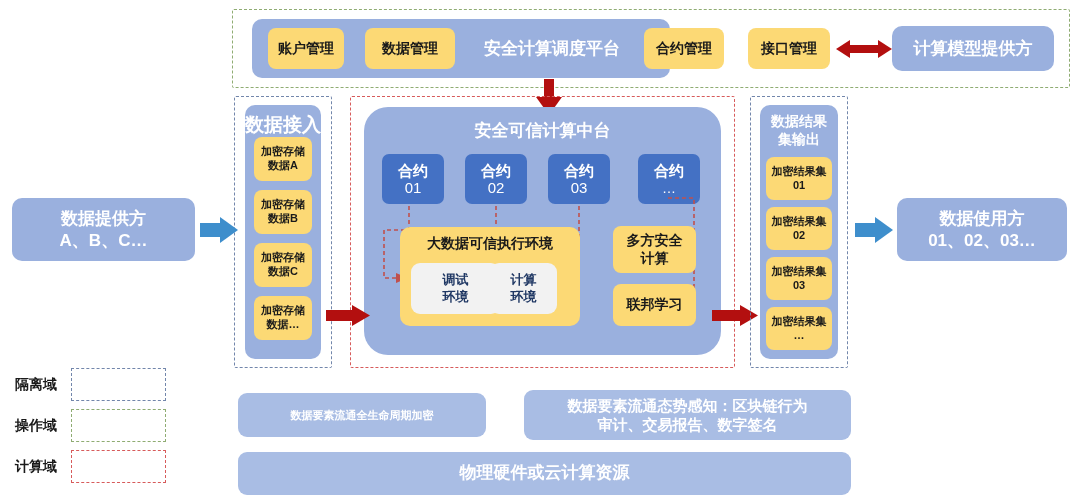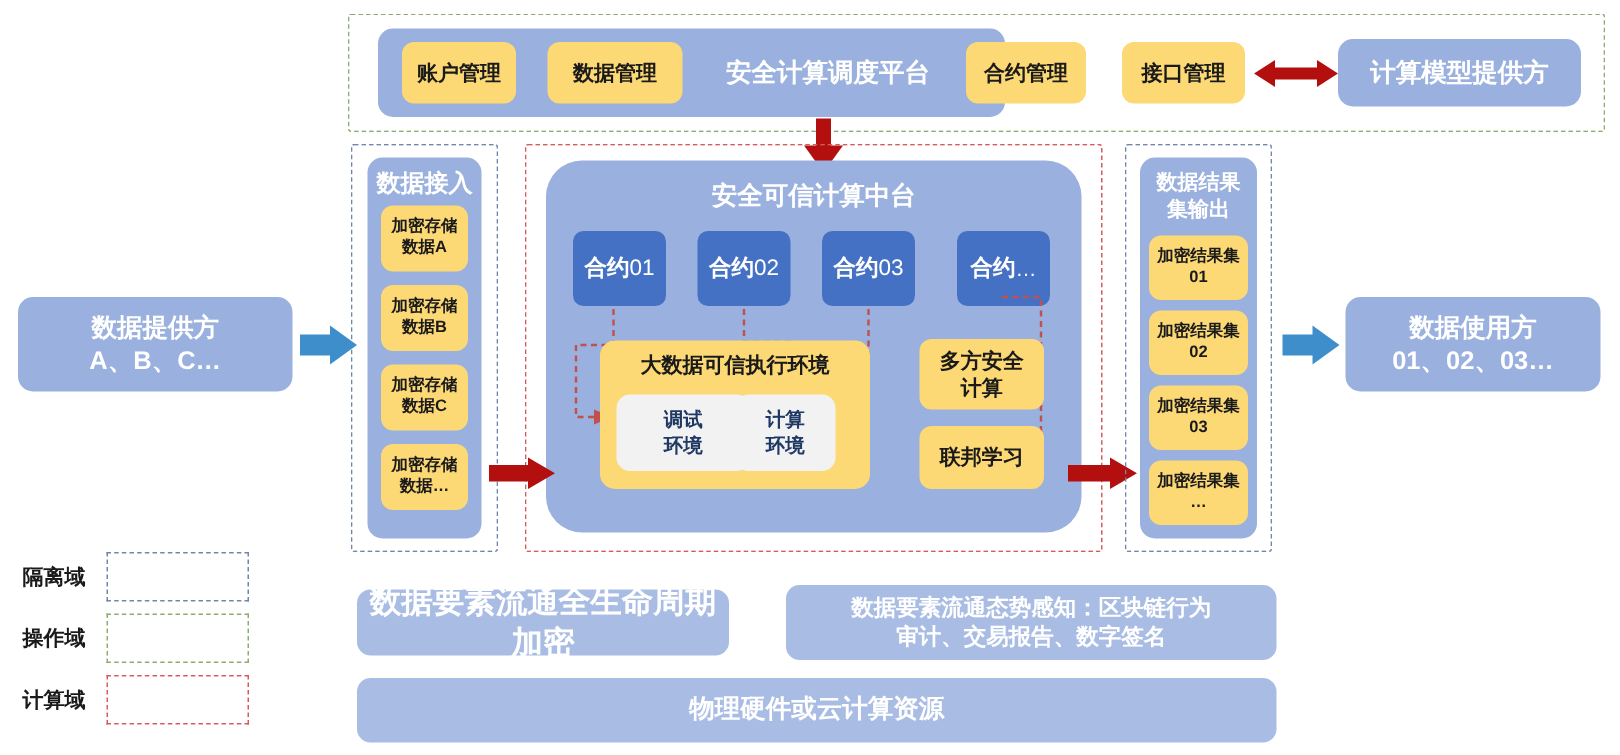--- a/index.html
+++ b/index.html
@@ -21,21 +21,21 @@
     display:flex;align-items:center;justify-content:center;text-align:center;
     font-weight:700;line-height:1.3;
   }
   .yellow-box{
     background:#fcd975;color:#1a1a1a;border-radius:8px;
     display:flex;align-items:center;justify-content:center;text-align:center;
     font-weight:700;line-height:1.25;
   }
   .contract-box{
     background:#4471c4;color:#ffffff;border-radius:7px;
-    display:flex;flex-direction:row;align-items:center;justify-content:center;
+    display:flex;flex-direction:column;align-items:center;justify-content:center;
     text-align:center;font-weight:700;line-height:1.15;
   }
   .white-box{
     background:#f2f2f2;color:#203864;border-radius:9px;
     display:flex;align-items:center;justify-content:center;text-align:center;
     font-weight:700;line-height:1.25;
   }
 
   
   .dash-green{border:1.5px dashed #8fac72;}
@@ -91,21 +91,21 @@
   <svg class="arrow-svg" style="left:535px;top:79px;" width="28" height="36" viewBox="0 0 28 36">
     <g fill="#b30f0f">
       <rect x="9" y="0" width="10" height="22"></rect>
       <polygon points="14,36 1,18 27,18"></polygon>
     </g>
   </svg>
 
   <div class="abs dash-blue" style="left:234px;top:96px;width:98px;height:272px;border-radius:2px;"></div>
 
   <div class="abs blue-box" style="left:245px;top:105px;width:76px;height:254px;flex-direction:column;justify-content:flex-start;padding-top:8px;">
-    <div style="font-size:16px;margin-bottom:8px;">数据接入</div>
+    <div style="font-size:19px;margin-bottom:8px;">数据接入</div>
   </div>
 
   <div class="abs yellow-box label-center" style="left: 254px; top: 137px; width: 58px; height: 44px; font-size: 11px; white-space: pre-line;">
     <span style="white-space: pre-line;">加密存储
 数据A</span>
   </div>
   <div class="abs yellow-box label-center" style="left: 254px; top: 190px; width: 58px; height: 44px; font-size: 11px; white-space: pre-line;">
     <span style="white-space: pre-line;">加密存储
 数据B</span>
   </div>
@@ -235,21 +235,21 @@
     <g fill="#3e8ecc">
       <rect x="0" y="9" width="22" height="14"></rect>
       <polygon points="38,16 20,3 20,29"></polygon>
     </g>
   </svg>
   <div class="abs blue-box label-center" style="left: 897px; top: 198px; width: 170px; height: 63px; font-size: 17px; white-space: pre-line;">
     <span style="white-space: pre-line;">数据使用方
 01、02、03…</span>
   </div>
 
-  <div class="abs blue-soft" style="left:238px;top:393px;width:248px;height:44px;font-size:21px;">
+  <div class="abs blue-soft" style="left:238px;top:393px;width:248px;height:44px;font-size:11px;">
     <span>数据要素流通全生命周期加密</span>
   </div>
   <div class="abs blue-soft label-center" style="left: 524px; top: 390px; width: 327px; height: 50px; font-size: 15px; white-space: pre-line;">
     <span style="white-space: pre-line;">数据要素流通态势感知：区块链行为
 审计、交易报告、数字签名</span>
   </div>
   <div class="abs blue-soft" style="left:238px;top:452px;width:613px;height:43px;font-size:17px;">
     <span>物理硬件或云计算资源</span>
   </div>
 

